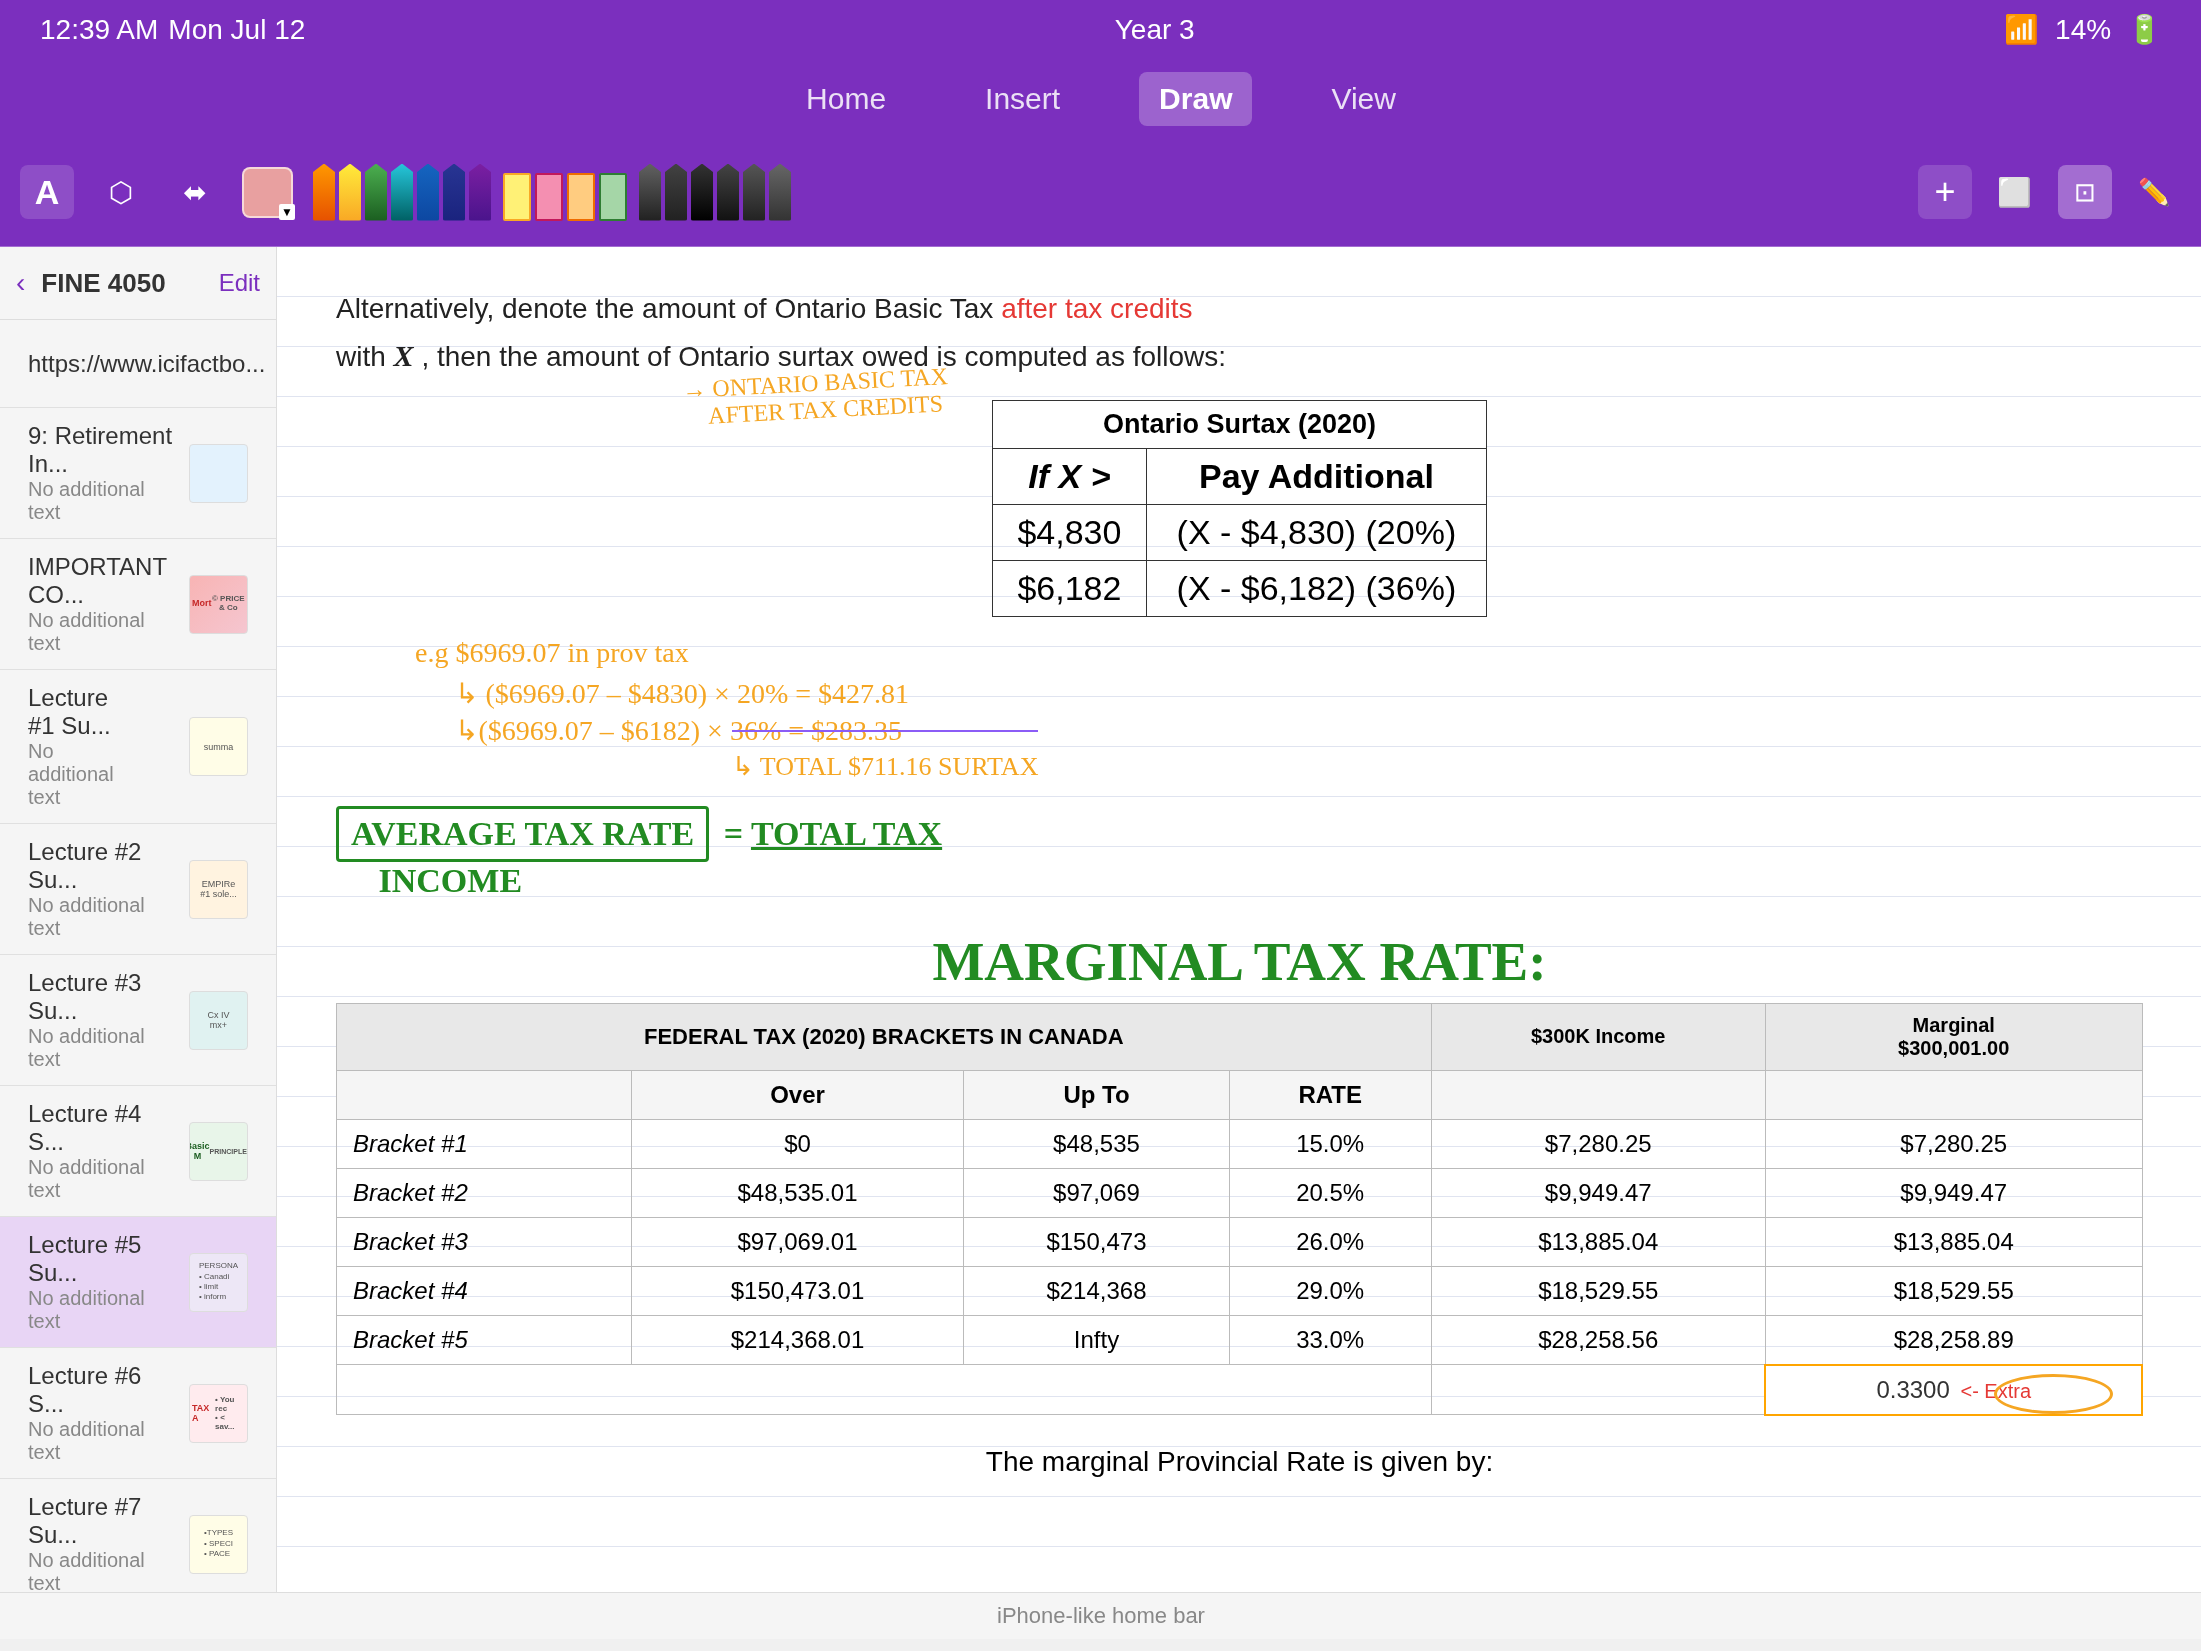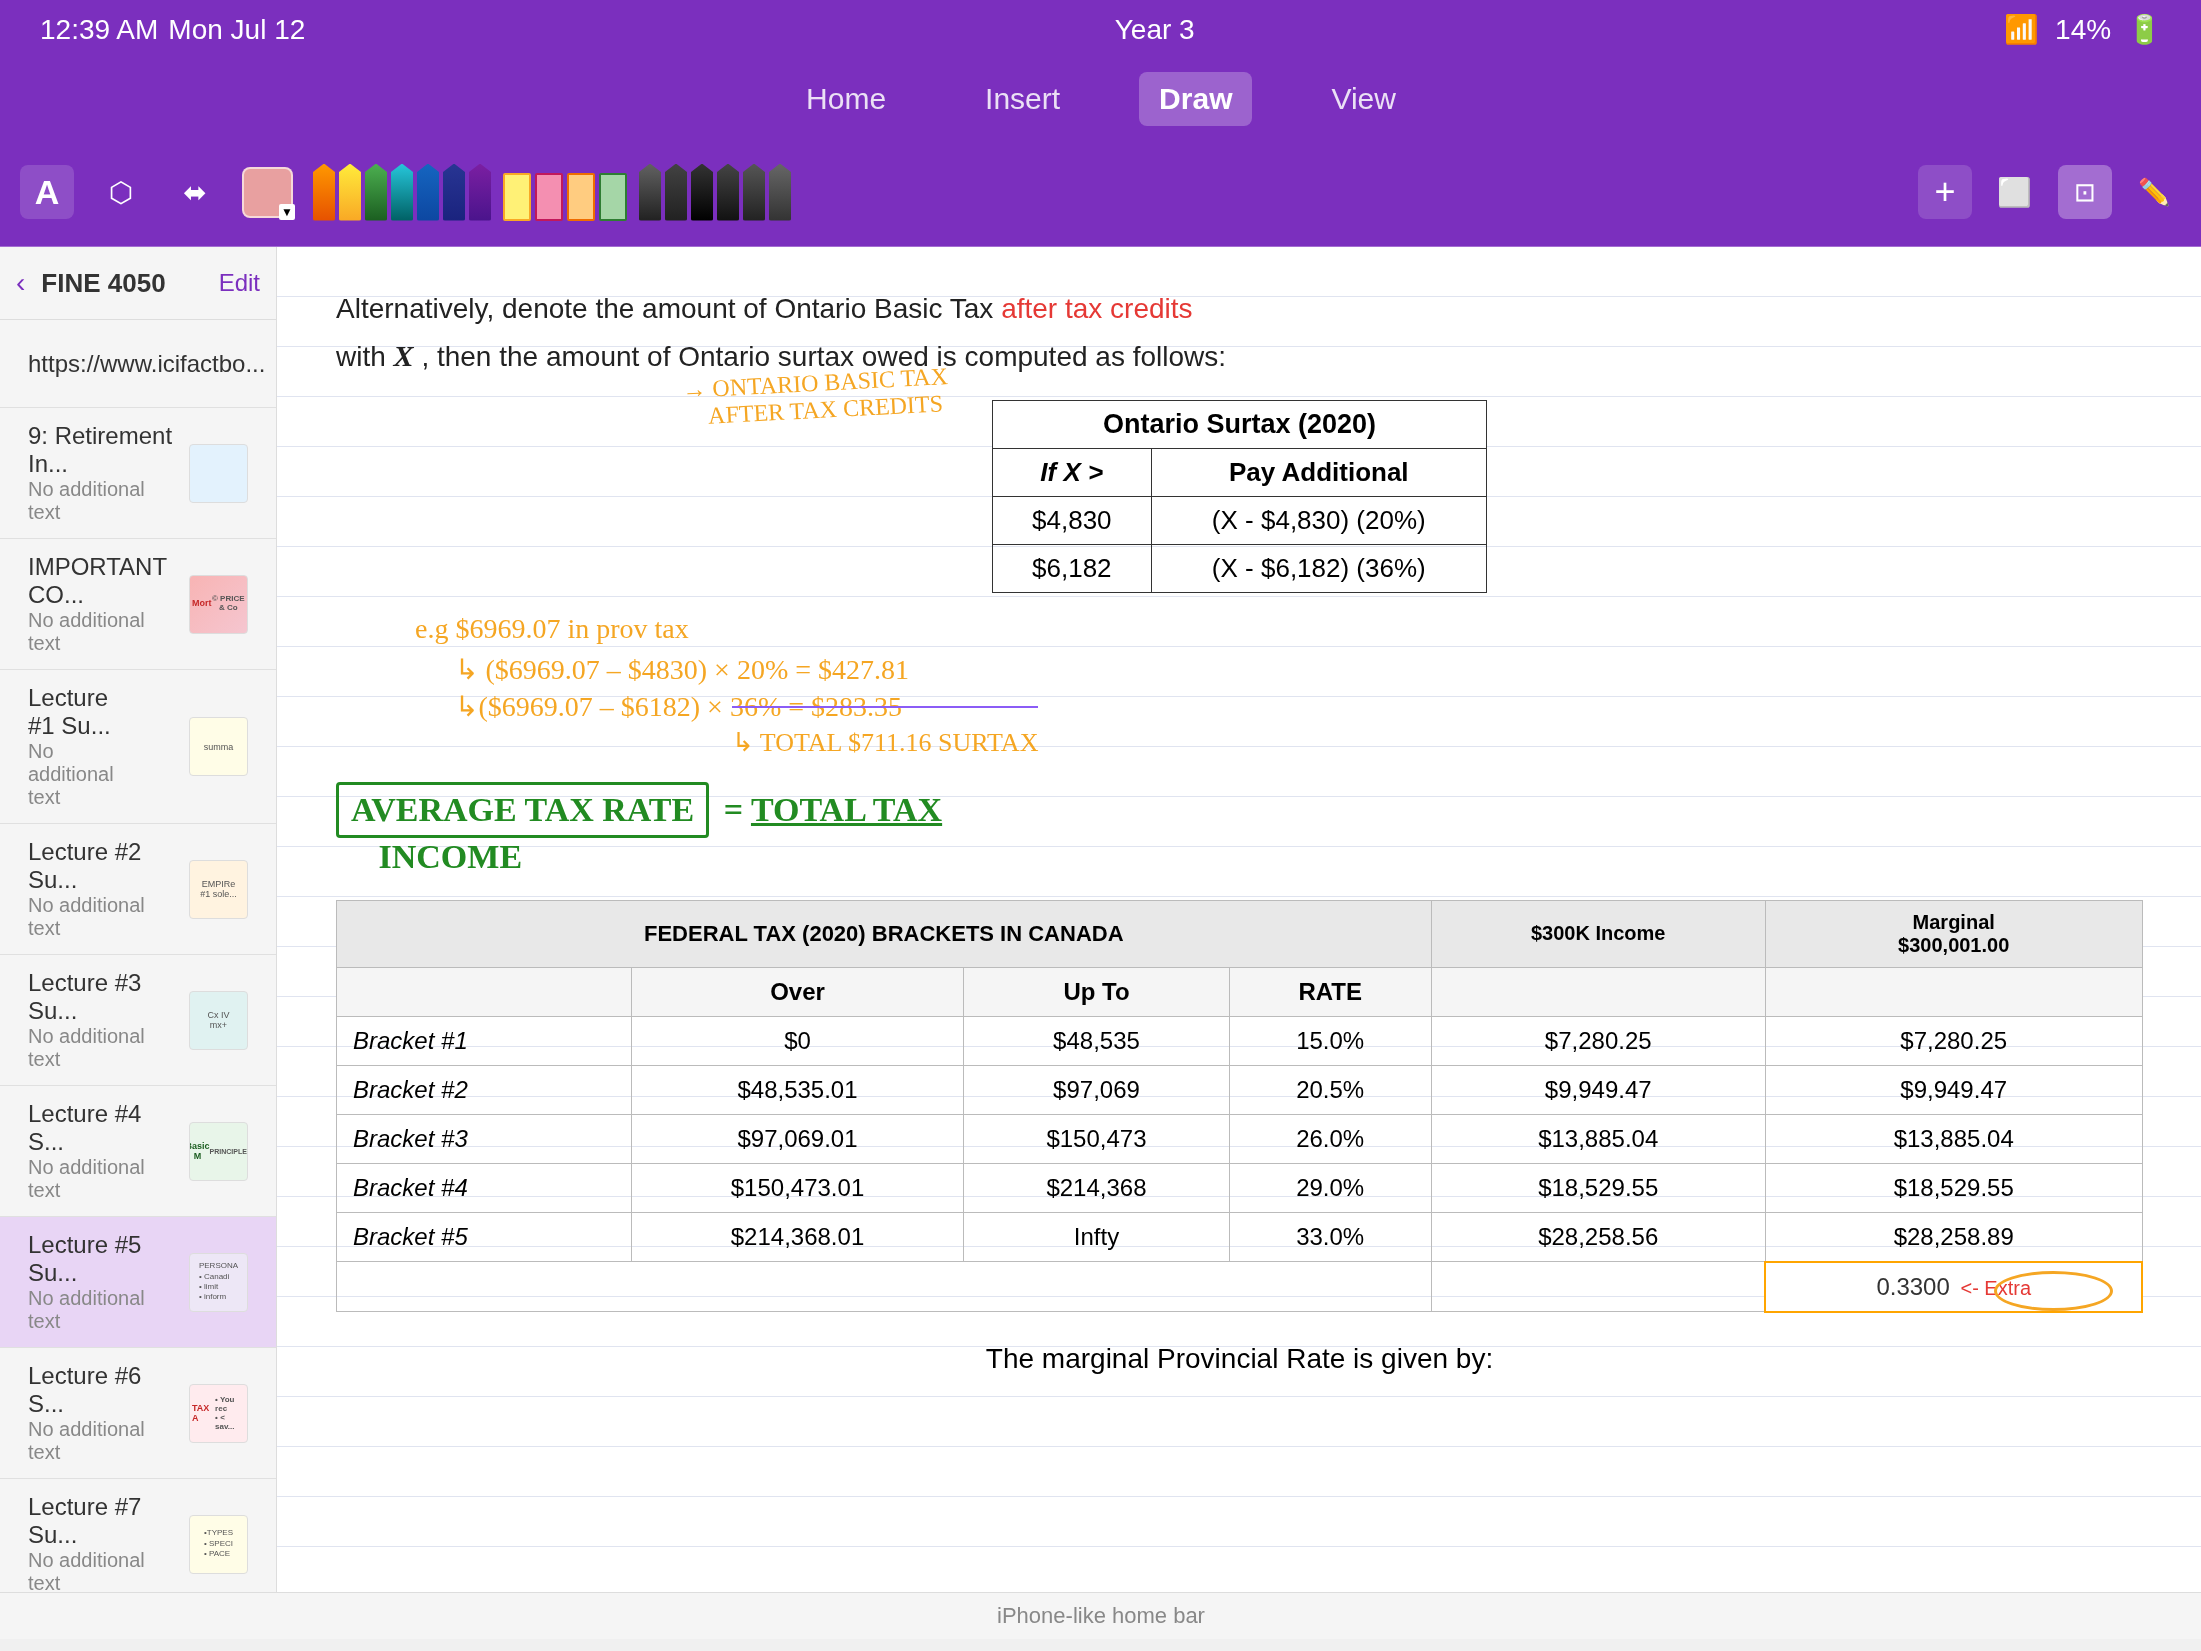--- a/index.html
+++ b/index.html
@@ -171,21 +171,21 @@
     .note-text .highlight { color: #e53935; font-weight: 500; }
     .note-text .italic { font-style: italic; font-weight: bold; }
     .surtax-table {
       border-collapse: collapse;
       margin: 0 auto;
       width: 495px;
     }
     .surtax-table th, .surtax-table td {
       border: 1px solid #333;
       padding: 8px 20px;
-      font-size: 26px;
+      font-size: 34px;
       text-align: center;
     }
     .surtax-table th { background: white; }
 
     .marginal-title {
       font-family: 'Comic Sans MS', cursive;
       font-size: 55px;
       font-weight: bold;
       color: #228b22;
       text-align: center;
@@ -477,20 +477,21 @@
       <div style="margin:24px 0; position:relative;">
         <span style="display:inline-block; border:3px solid #228b22; padding:6px 12px; border-radius:4px; font-family:'Comic Sans MS',cursive; font-size:34px; font-weight:bold; color:#228b22;">
           <span>AVERAGE TAX RATE</span>
         </span>
         <span style="font-family:'Comic Sans MS',cursive; font-size:34px; font-weight:bold; color:#228b22; margin-left:10px;">
           = <span style="text-decoration:underline;">TOTAL TAX</span><br>
           &nbsp;&nbsp;&nbsp;&nbsp;&nbsp;INCOME
         </span>
       </div>
 
+      <div class="marginal-title">MARGINAL TAX RATE:</div>
 
       <div style="overflow-x:auto; margin: 10px 0;">
         <table class="federal-table">
           <thead>
             <tr class="table-title-row">
               <th colspan="4" style="background:#e8e8e8; font-size:22px; font-weight:bold;">
                 <span>FEDERAL TAX (2020) BRACKETS IN CANADA</span>
               </th>
               <th style="background:#e8e8e8; font-size:20px;">$300K Income</th>
               <th style="background:#e8e8e8; font-size:20px;">Marginal<br>$300,001.00</th>

